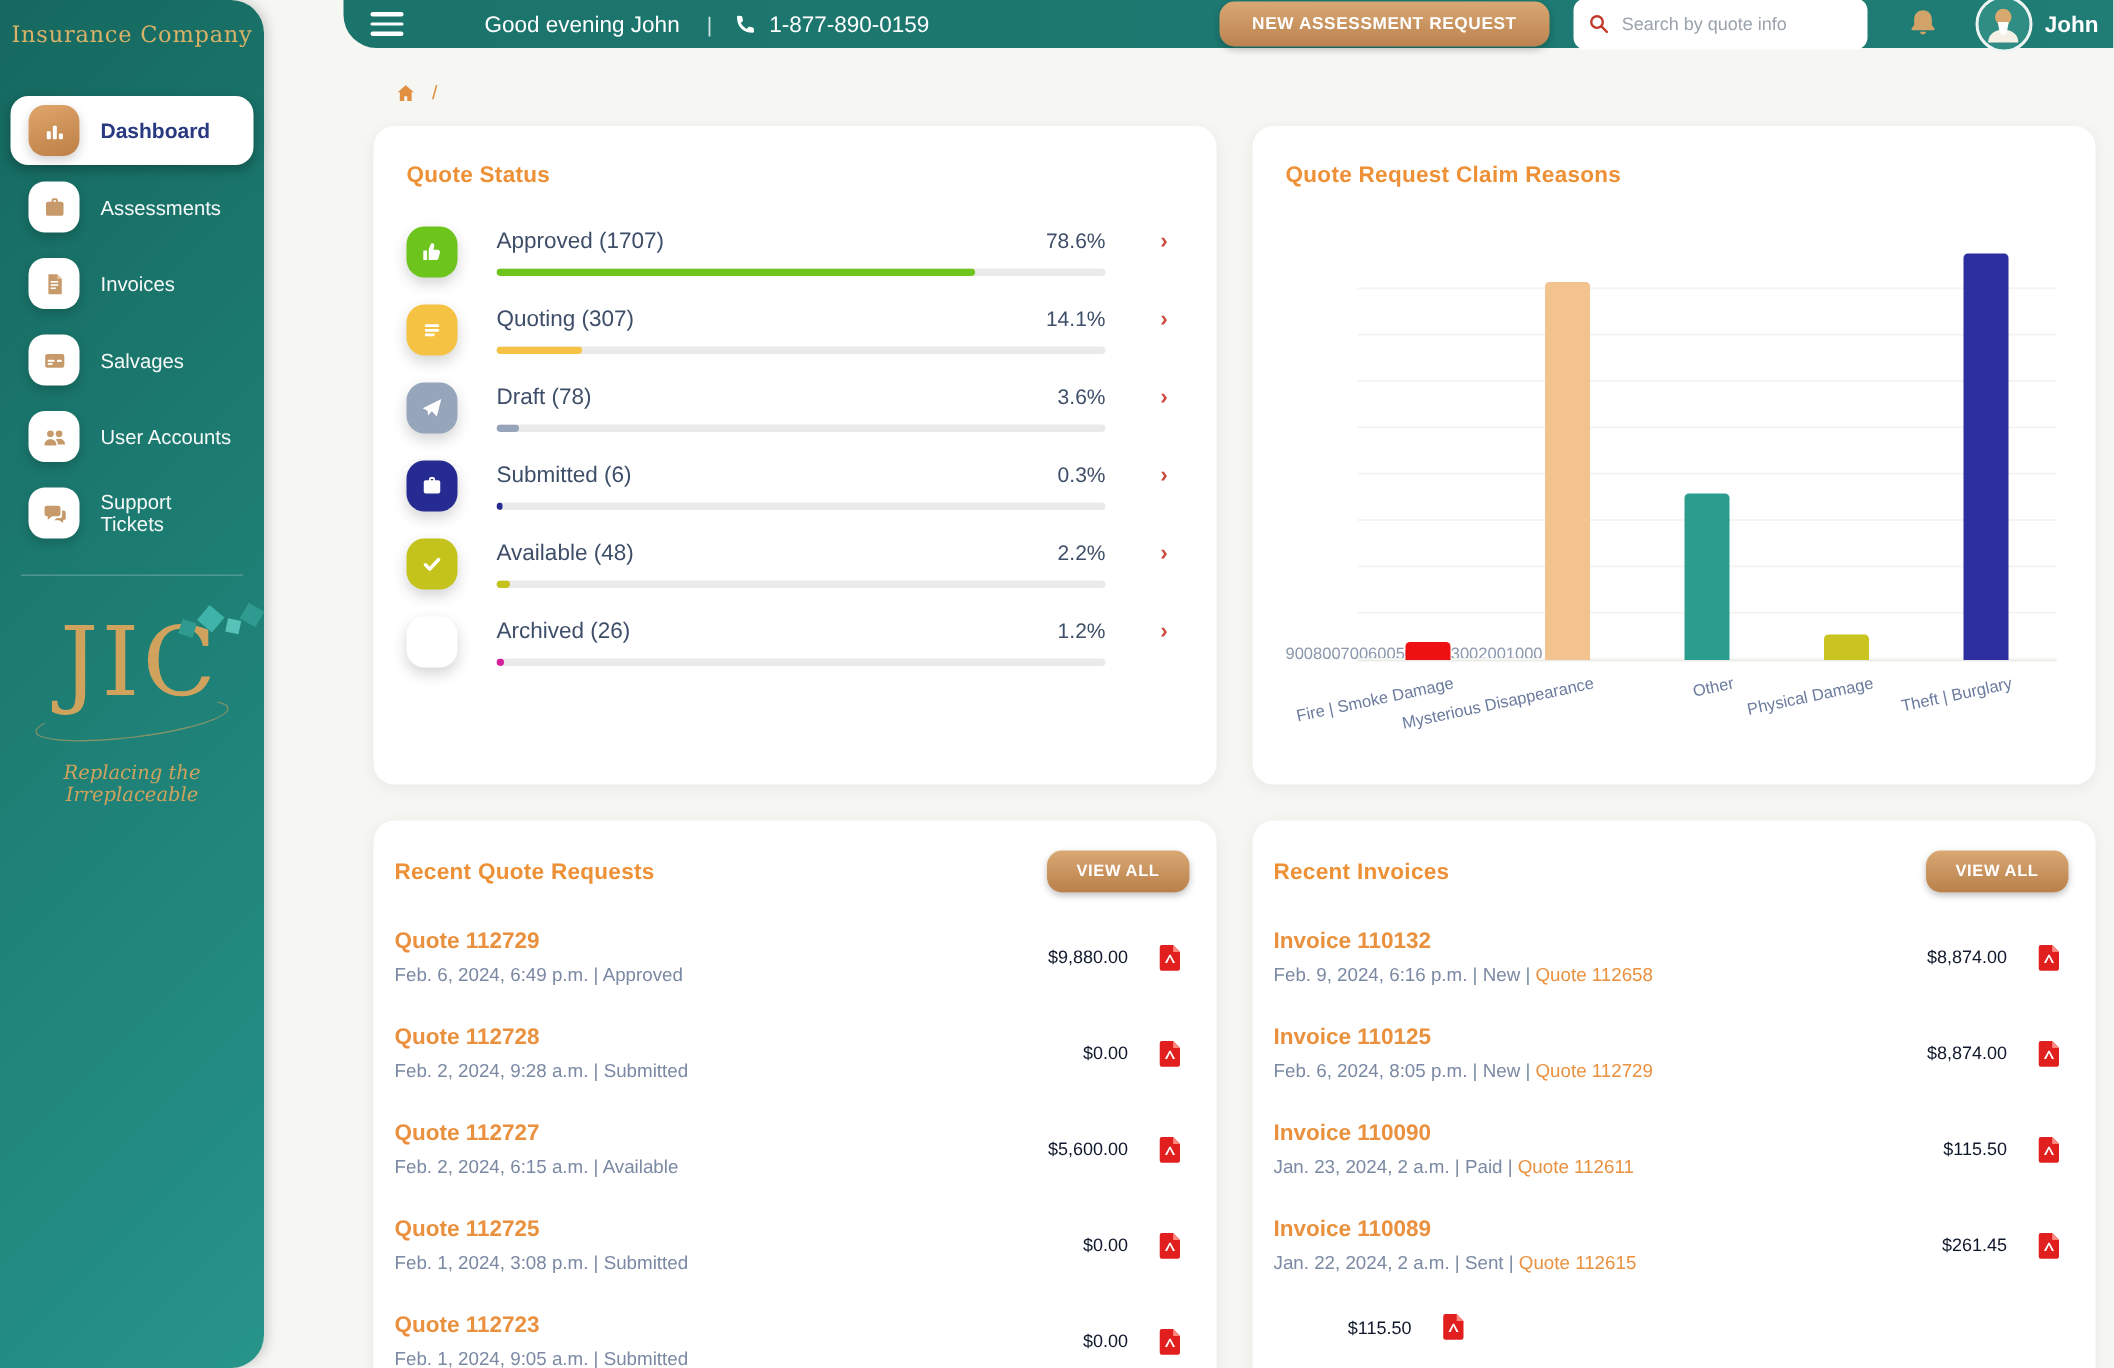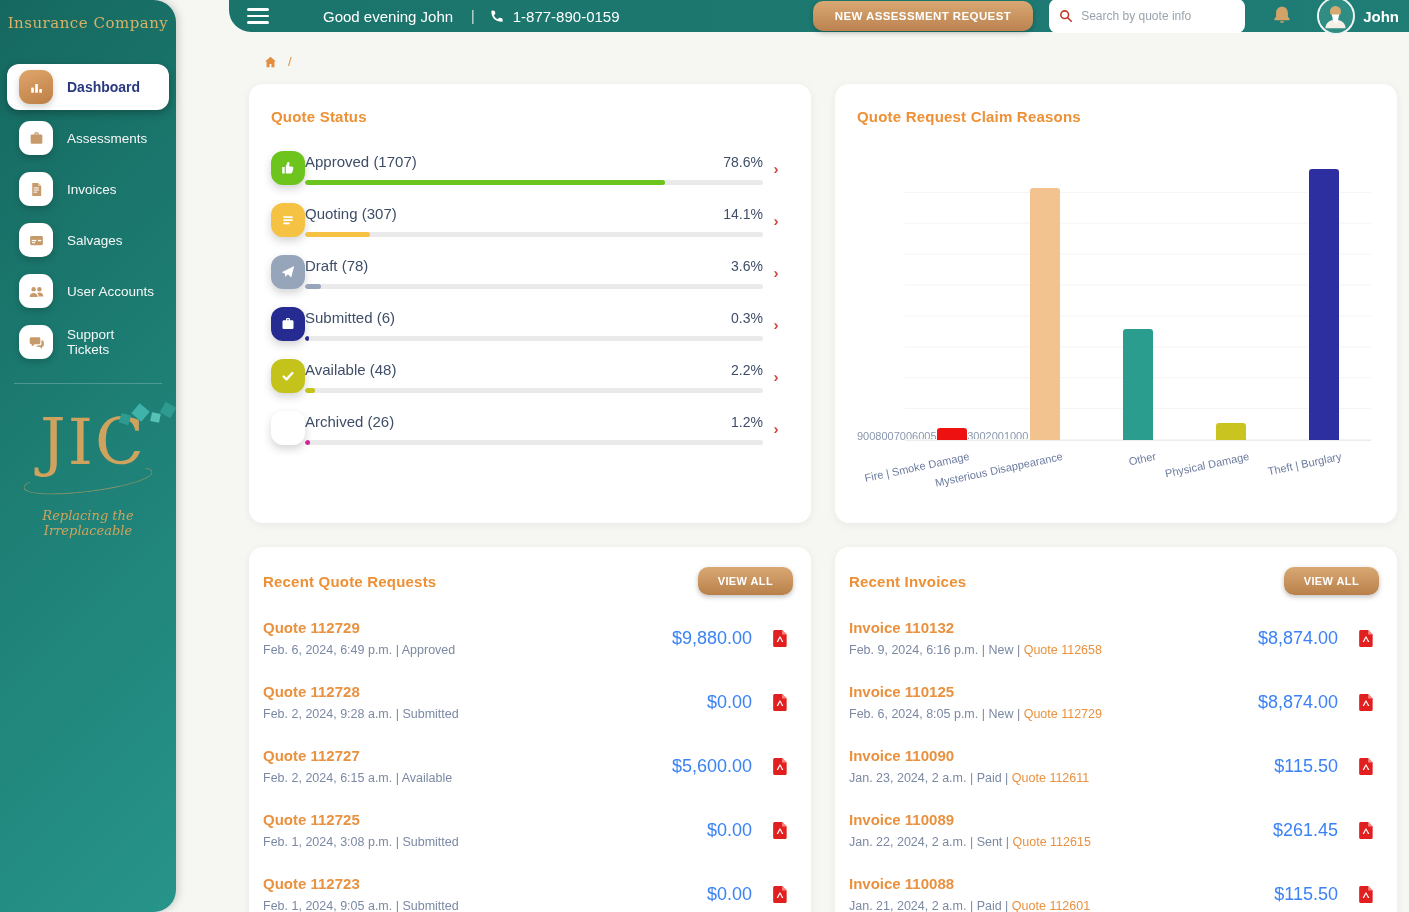--- a/index.html
+++ b/index.html
@@ -67,21 +67,21 @@
   .crumbs { position:absolute; left:263px; top:54px; display:flex; align-items:center; gap:10px; z-index:1; }
   .crumbs .slash { color:#e09040; font-size:13px; }
   .grid { position:absolute; left:249px; right:12px; top:84px; display:grid;
           grid-template-columns:1fr 1fr; grid-template-rows:439px 430px; gap:24px; }
   .card { background:#fff; border-radius:14px; box-shadow:0 2px 10px rgba(0,0,0,.06); overflow:hidden; }
   .card-title { font-size:15px; font-weight:700; color:#ED9036; letter-spacing:.2px; }
 
   
   .qs-card { padding:24px 22px 0; }
   .qs-card .card-title { margin-bottom:26px; }
-  .srow { display:flex; align-items:center; gap:0; margin-bottom:18px; }
+  .srow { display:flex; align-items:flex-start; gap:26px; margin-bottom:18px; }
   .sicon { width:34px; height:34px; border-radius:12px; background:#fff; flex:0 0 34px;
            display:flex; align-items:center; justify-content:center;
            box-shadow:0 4px 9px rgba(40,40,40,.20); }
   .sicon svg { width:16px; height:16px; }
   .smid { flex:1; padding-top:1px; }
   .sline { display:flex; justify-content:space-between; align-items:baseline; }
   .slabel { font-size:15px; color:#3E4E68; }
   .spct { font-size:14px; color:#3E4E68; }
   .strack { margin-top:10px; height:5px; border-radius:3px; background:#eaeaea; overflow:hidden; }
   .sfill { height:5px; border-radius:3px; min-width:4px; }
@@ -109,21 +109,21 @@
   .list-head { display:flex; justify-content:space-between; align-items:center; margin-bottom:24px; padding-right:2px; }
   .viewall-btn { background:linear-gradient(180deg,#d9a873 0%,#b9804b 100%); color:#fff;
                  border:none; cursor:pointer; font-size:11px; font-weight:700; letter-spacing:.4px;
                  padding:8px 20px; border-radius:10px; box-shadow:0 2px 5px rgba(0,0,0,.25);
                  font-family:"Liberation Sans", sans-serif; }
   .lrow { display:flex; align-items:center; margin-bottom:26px; }
   .lmain { flex:1; min-width:0; }
   .llink { font-size:15px; font-weight:700; color:#e9913e; cursor:pointer; }
   .lsub { margin-top:7px; font-size:12.5px; color:#7b89a3; }
   .lsub .qref { color:#e9913e; cursor:pointer; }
-  .lamount { min-width:92px; text-align:right; font-size:18px; color:#3b82f6; margin-right:20px; }
+  .lamount { min-width:92px; text-align:right; font-size:12px; color:#0f172a; margin-right:20px; }
   .pdf { display:flex; align-items:center; gap:7px; cursor:pointer; }
   .pdf svg { width:16px; height:19px; }
   .pdf-label { font-size:13px; font-weight:700; color:#e2582a; }
 </style>
 </head>
 <body>
 
 <aside class="sidebar">
   <div class="brand">Insurance Company</div>
   <nav class="nav">
@@ -591,27 +591,20 @@
             <svg viewBox="0 0 18 20">
               <path fill="#e11f1f" d="M3 .5h8.4l5.1 5.1V18a1.7 1.7 0 0 1-1.7 1.7H3A1.7 1.7 0 0 1 1.3 18V2.2A1.7 1.7 0 0 1 3 .5z"></path>
               <path fill="#ff8a80" d="M11.4.5l5.1 5.1h-5.1z"></path>
               <path fill="#fff" d="M5.2 13.9l3.3-6.2h1l3.3 6.2h-1.6l-2.2-4.4-2.2 4.4z"></path>
             </svg>
             <span class="pdf-label"></span>
           </span>
         </div>
 
         <div class="lrow">
-          <div class="lmain">
-            <div class="llink">Invoice 110088</div>
-            <div class="lsub">
-              <span>Jan. 21, 2024, 2 a.m.  |  Paid  |</span>
-              <span class="qref">Quote 112601</span>
-            </div>
-          </div>
           <span class="lamount">$115.50</span>
           <span class="pdf">
             <svg viewBox="0 0 18 20">
               <path fill="#e11f1f" d="M3 .5h8.4l5.1 5.1V18a1.7 1.7 0 0 1-1.7 1.7H3A1.7 1.7 0 0 1 1.3 18V2.2A1.7 1.7 0 0 1 3 .5z"></path>
               <path fill="#ff8a80" d="M11.4.5l5.1 5.1h-5.1z"></path>
               <path fill="#fff" d="M5.2 13.9l3.3-6.2h1l3.3 6.2h-1.6l-2.2-4.4-2.2 4.4z"></path>
             </svg>
             <span class="pdf-label"></span>
           </span>
         </div>

